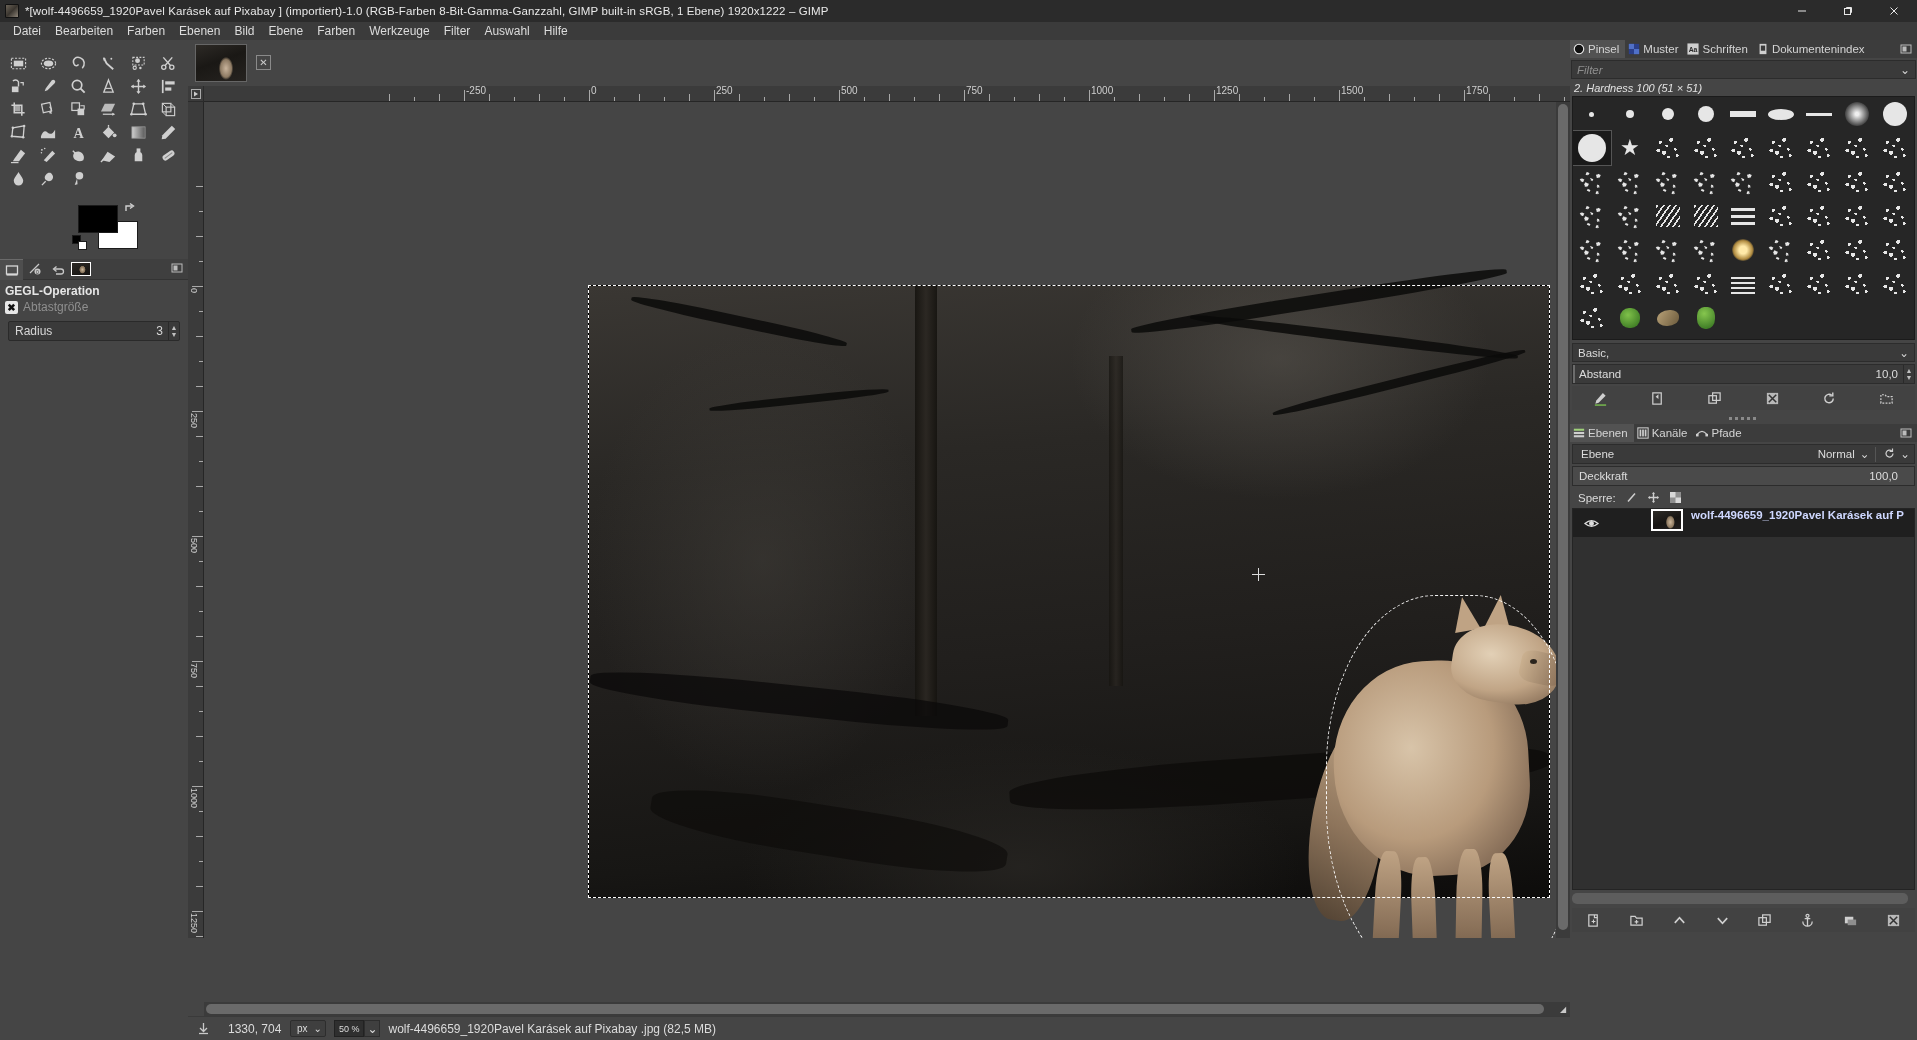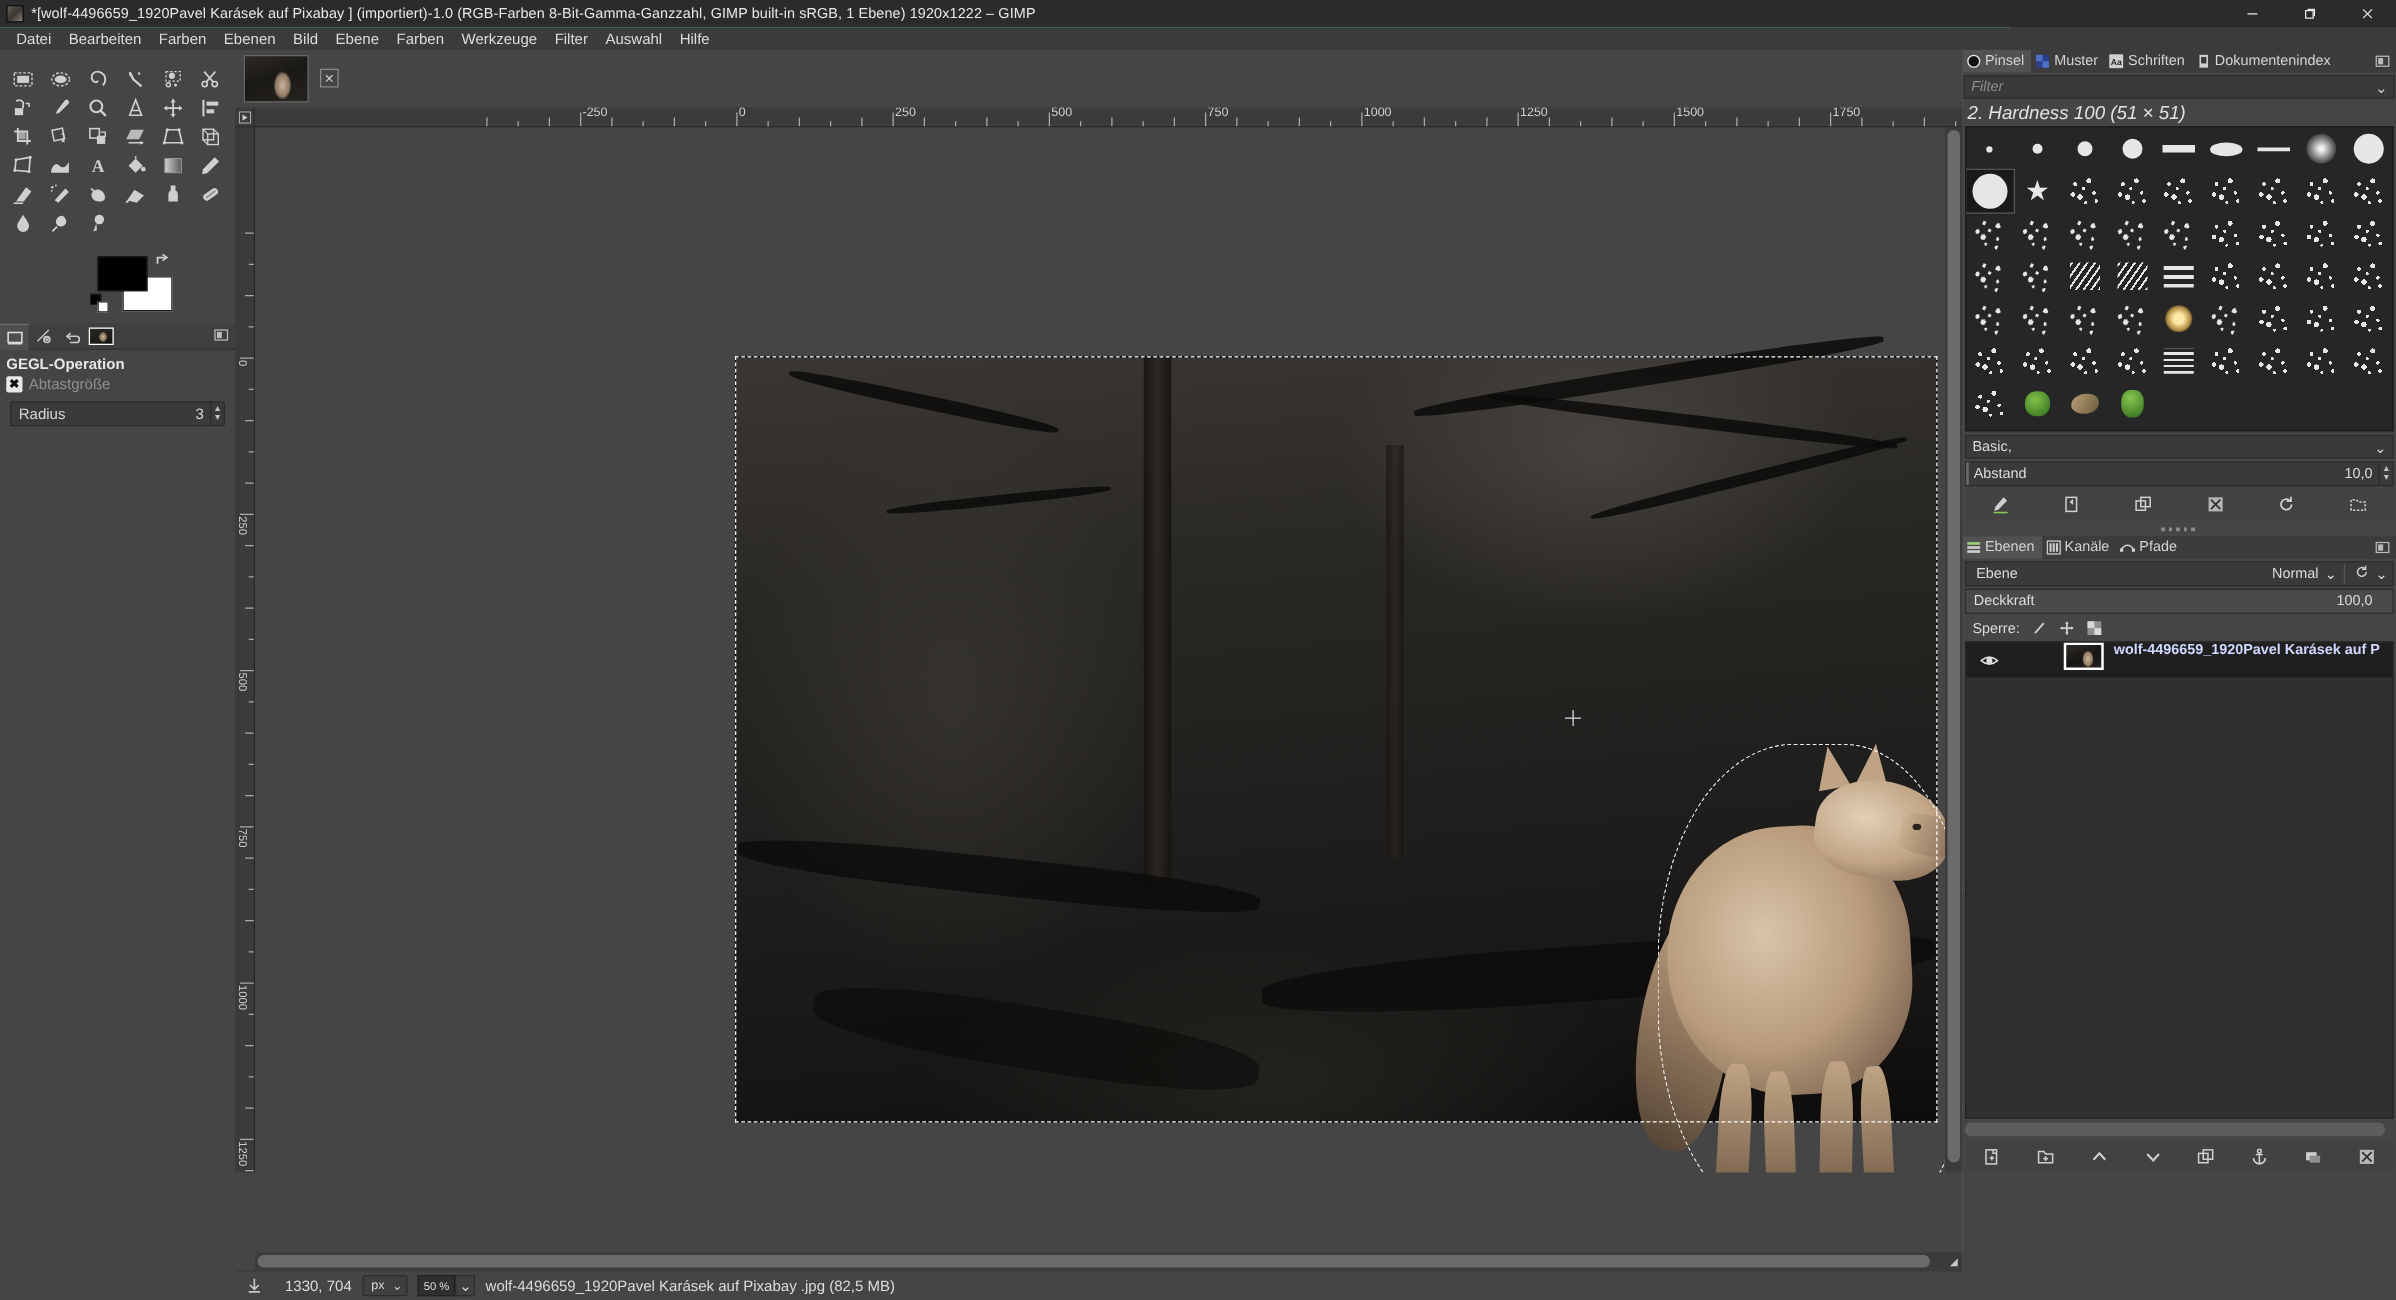--- a/index.html
+++ b/index.html
@@ -4,21 +4,21 @@
 <style>
   * { box-sizing: border-box; margin: 0; padding: 0; }
   html, body {
     width: 1917px; height: 1040px;
     background: #454545;
     font-family: "Liberation Sans", sans-serif;
     font-size: 12px;
     color: #d3d3d3;
     overflow: hidden;
   }
-  .app { position: relative; width: 1608px; height: 1040px; background: #7dd3fc; }
+  .app { position: relative; width: 1608px; height: 1040px; background: #1d4ed8; }
 
   
   .titlebar {
     position: absolute; top: 0; left: 0; width: 1917px; height: 22px;
     background: #2b2b2b; display: flex; align-items: center;
   }
   .title-icon {
     width: 14px; height: 14px; margin: 0 6px 0 5px; flex: none;
     background: linear-gradient(135deg,#6b6357 0%,#3a352f 50%,#8c8377 100%);
     border: 1px solid #111; border-radius: 1px;
@@ -293,21 +293,21 @@
   .rtab .ti { width: 12px; height: 12px; flex: none; }
   .rtabrow .sp { flex: 1; }
   .rtabrow .coll { width: 13px; height: 13px; margin-right: 4px; color:#bbb; }
 
   .filter-row {
     height: 19px; background: #3a3a3a; border: 1px solid #2c2c2c; margin: 2px 1px 0 1px;
     display: flex; align-items: center; padding: 0 5px;
   }
   .filter-row .ph { flex: 1; font-size: 11.5px; font-style: italic; color: #8e8e8e; }
   .brush-label {
-    font-size: 15px; font-style: italic; color: #e2e2e2; padding: 3px 4px 2px 4px;
+    font-size: 11px; font-style: italic; color: #e2e2e2; padding: 3px 4px 2px 4px;
   }
   .brush-grid-wrap {
     margin: 0 2px; background: #262626; border: 1px solid #1b1b1b;
     height: 244px; position: relative; overflow: hidden;
   }
   .brush-grid {
     display: grid; grid-template-columns: repeat(9, 1fr); gap: 0;
   }
   .bcell {
     height: 34px; display: flex; align-items: center; justify-content: center;

